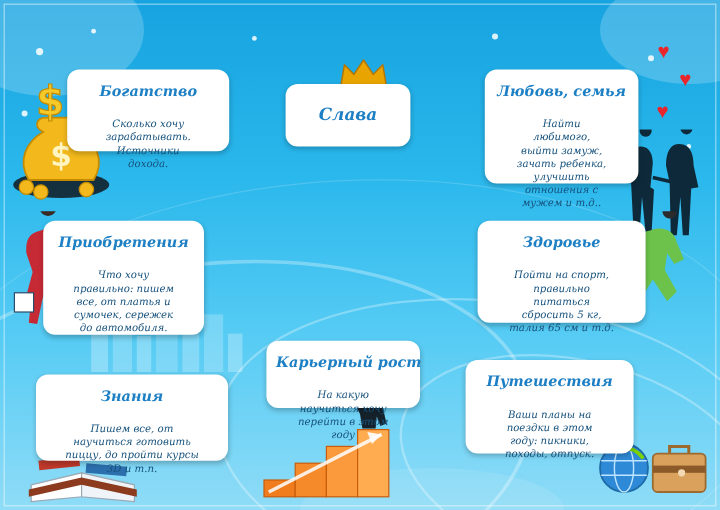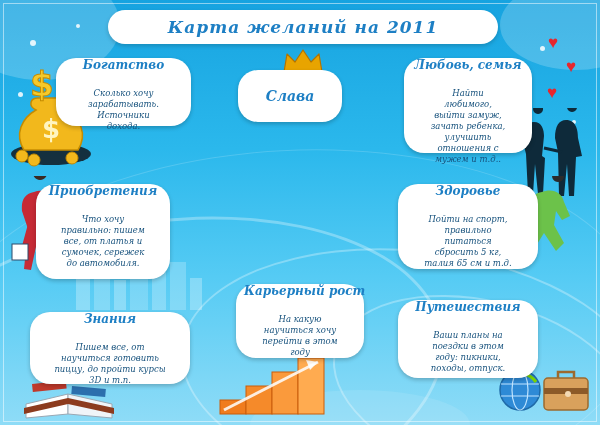--- a/index.html
+++ b/index.html
@@ -67,24 +67,24 @@
     color: #1d7fc4;
     font-size: 17px;
     letter-spacing: 1px;
     white-space: nowrap;
   }
 
   
   .card {
     position: absolute;
     background: #ffffff;
-    border-radius: 20px;
+    border-radius: 10px;
     box-shadow: 0 2px 4px rgba(0,0,0,0.22);
     box-sizing: border-box;
-    padding: 0 8px;
+    padding: 11px 8px;
   }
   .card h3 {
     margin: 0 0 3px 0;
     font-family: "DejaVu Serif", serif;
     font-style: italic;
     font-weight: bold;
     color: #1d7fc4;
     font-size: 12px;
     text-align: center;
     white-space: nowrap;
@@ -99,22 +99,22 @@
     text-align: center;
   }
 
   
   #card-wealth     { left: 56px;  top: 58px;  width: 135px; height: 68px; }
   #card-fame       { left: 238px; top: 70px;  width: 104px; height: 52px; display:flex; align-items:center; justify-content:center;}
   #card-love       { left: 404px; top: 58px;  width: 128px; height: 95px; }
   #card-purchases  { left: 36px;  top: 184px; width: 134px; height: 95px; }
   #card-health     { left: 398px; top: 184px; width: 140px; height: 85px; }
   #card-knowledge  { left: 30px;  top: 312px; width: 160px; height: 72px; }
-  #card-career     { left: 236px; top: 284px; width: 128px; height: 74px; }
-  #card-travel     { left: 398px; top: 300px; width: 140px; height: 78px; }
+  #card-career     { left: 222px; top: 284px; width: 128px; height: 56px; }
+  #card-travel     { left: 388px; top: 300px; width: 140px; height: 78px; }
 
   #card-fame h3 { font-size: 14px; margin: 0; }
 
   
   .center-star {
     position: absolute;
     left: 214px;
     top: 152px;
     width: 172px;
     height: 128px;
@@ -164,23 +164,20 @@
   <div class="snow" style="left:76px;top:24px;width:4px;height:4px;"></div>
   <div class="snow" style="left:18px;top:92px;width:5px;height:5px;"></div>
   <div class="snow" style="left:540px;top:46px;width:5px;height:5px;"></div>
   <div class="snow" style="left:572px;top:120px;width:4px;height:4px;"></div>
   <div class="snow" style="left:210px;top:30px;width:4px;height:4px;"></div>
   <div class="snow" style="left:410px;top:28px;width:5px;height:5px;"></div>
   <div class="snow" style="left:300px;top:404px;width:5px;height:5px;"></div>
 
   <div class="frame-border"></div>
 
-  <div class="title-banner">
-    <div class="title-text">Карта  желаний на 2011</div>
-  </div>
 
   <svg class="art" style="left:282px;top:48px;" width="42" height="26" viewBox="0 0 42 26">
     <path d="M2 24 L5 6 L13 14 L21 2 L29 14 L37 6 L40 24 Z" fill="#e8a400" stroke="#b37400" stroke-width="1.2" stroke-linejoin="round"></path>
     <rect x="2" y="22" width="38" height="3.5" fill="#d09300"></rect>
   </svg>
 
   <svg class="art" style="left:6px;top:62px;" width="90" height="105" viewBox="0 0 90 105">
     <ellipse cx="45" cy="92" rx="40" ry="11" fill="#111820" opacity="0.85"></ellipse>
     <path d="M18 88 C8 72 16 56 30 48 C22 44 24 36 32 36 L58 36 C66 36 68 44 60 48 C74 56 82 72 72 88 Z" fill="#f2b81c" stroke="#c58b00" stroke-width="1.5"></path>
     <text x="45" y="76" font-family="DejaVu Sans, sans-serif" font-size="26" font-weight="bold" fill="#fff5c0" text-anchor="middle">$</text>

